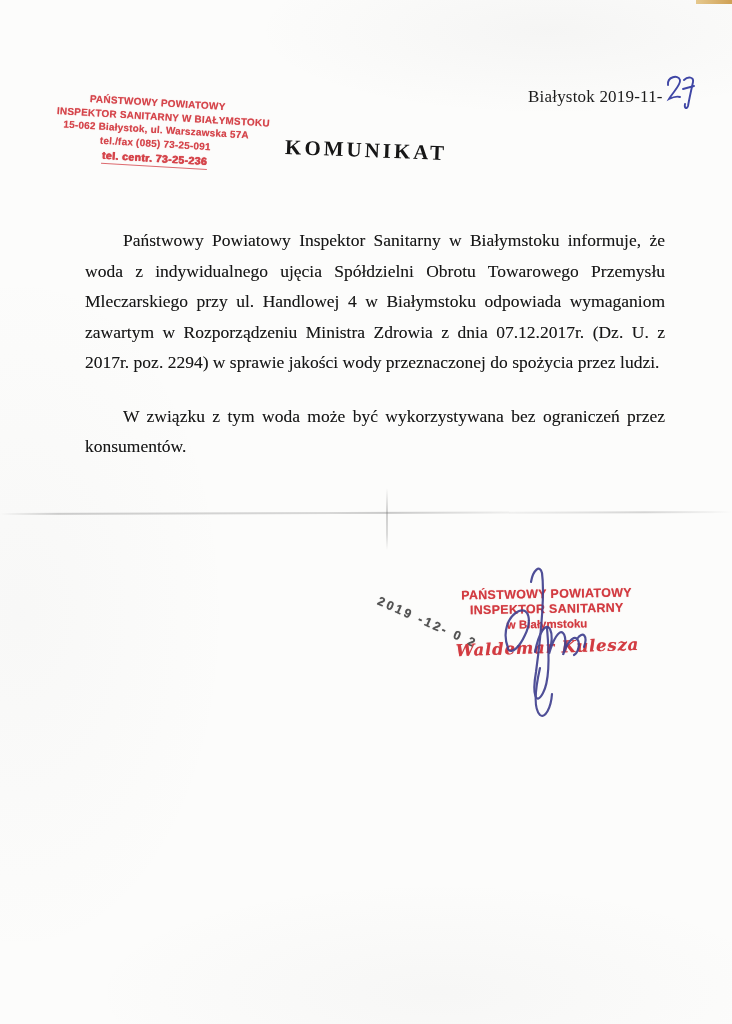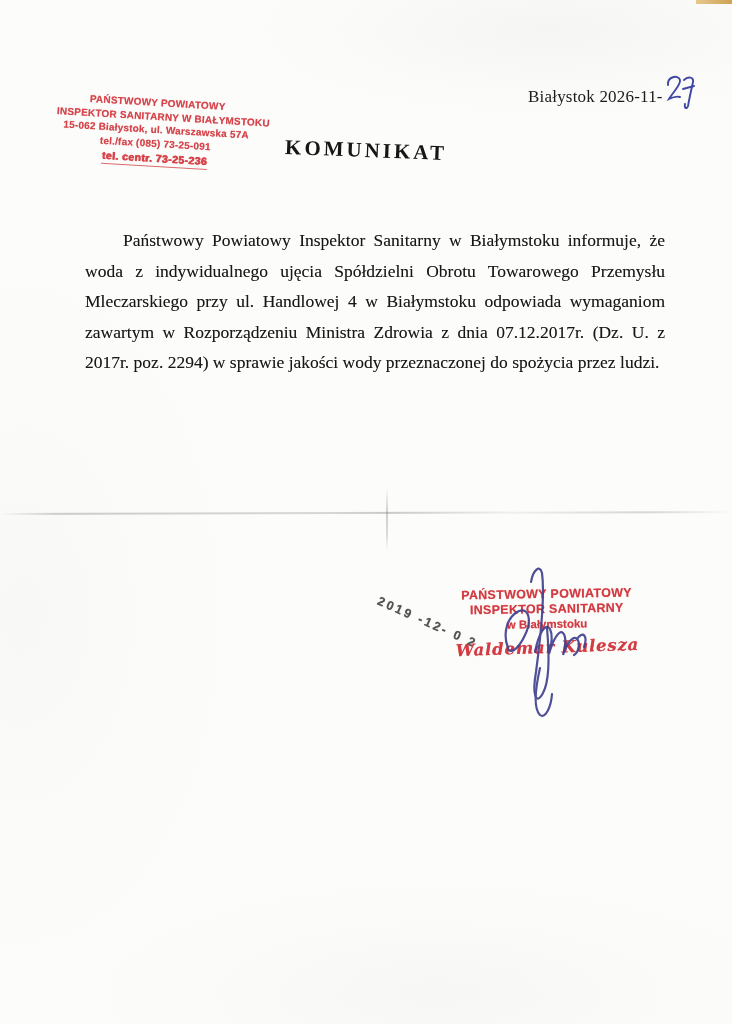--- a/index.html
+++ b/index.html
@@ -122,33 +122,34 @@
 
   <div class="letterhead">
     <div class="l">PAŃSTWOWY POWIATOWY</div>
     <div class="l">INSPEKTOR SANITARNY W BIAŁYMSTOKU</div>
     <div class="l">15-062 Białystok, ul. Warszawska 57A</div>
     <div class="l">tel./fax (085) 73-25-091</div>
     <div><span class="l l5">tel. centr. 73-25-236</span></div>
   </div>
 
   <div class="dateline">
-    <span>Białystok 2026-11-</span><svg width="34" height="38" viewBox="0 0 34 38" aria-hidden="true">
+    <span>Białystok 2019-11-</span><svg width="34" height="38" viewBox="0 0 34 38" aria-hidden="true">
       <g fill="none" stroke="#3f46a5" stroke-width="1.9" stroke-linecap="round">
         <path d="M4 12 C3 4 14 1 16 7 C17 12 9 19 5 26 C9 24 13 23 16 24"></path>
         <path d="M20 7 C24 3 30 4 29 9 C27 18 25 27 24 33 C23 36 20 36 21 31"></path>
         <path d="M19 16 L30 13"></path>
       </g>
     </svg>
   </div>
 
   <div class="title">KOMUNIKAT</div>
 
   <div class="body-block">
     <p>Państwowy Powiatowy Inspektor Sanitarny w Białymstoku informuje, że woda z indywidualnego ujęcia Spółdzielni Obrotu Towarowego Przemysłu Mleczarskiego przy ul. Handlowej 4 w Białymstoku odpowiada wymaganiom zawartym w Rozporządzeniu Ministra Zdrowia z dnia 07.12.2017r. (Dz. U. z 2017r. poz. 2294) w sprawie jakości wody przeznaczonej do spożycia przez ludzi.</p>
+    <p>W związku z tym woda może być wykorzystywana bez ograniczeń przez konsumentów.</p>
   </div>
 
   <div class="fold-h"></div>
   <div class="fold-v"></div>
 
   <div class="datestamp">2019 -12- 0 2</div>
 
   <div class="sigstamp">
     <div class="s1">PAŃSTWOWY POWIATOWY</div>
     <div class="s2">INSPEKTOR SANITARNY</div>

